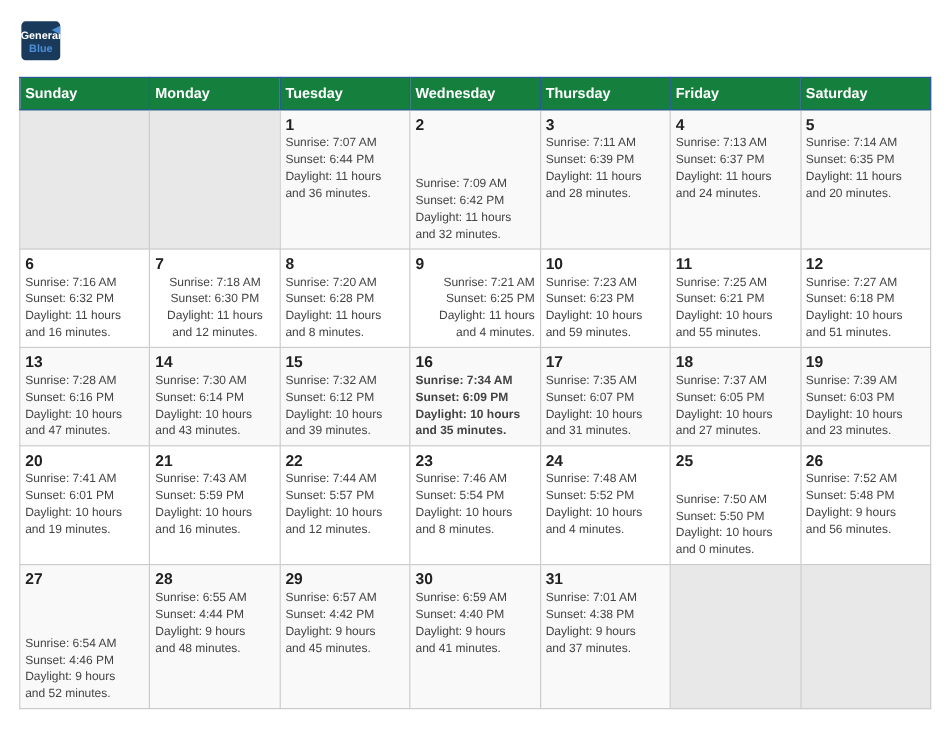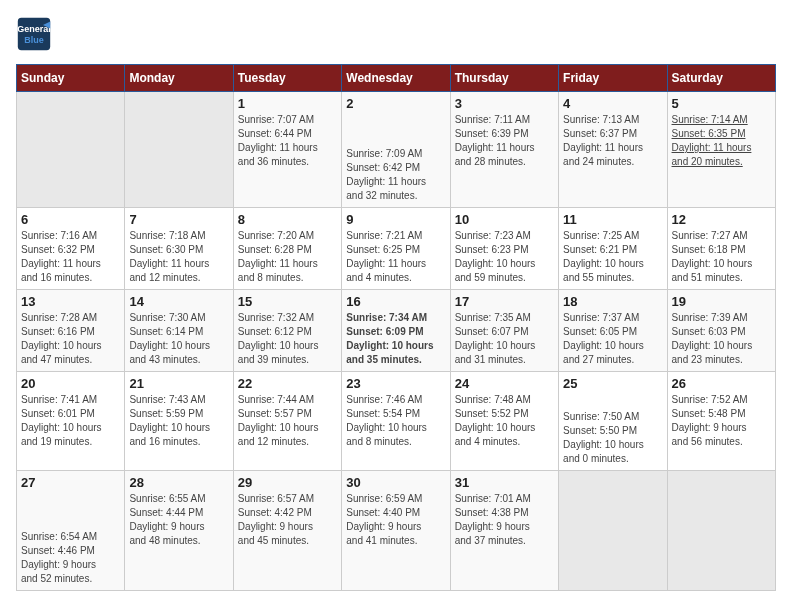--- a/index.html
+++ b/index.html
@@ -37,21 +37,21 @@
     .location {
       font-size: 15px;
       color: #555;
     }
     table {
       width: 100%;
       border-collapse: collapse;
       font-size: 11px;
     }
     thead tr th {
-      background: #7f1d1d;
+      background: #15803d;
       color: #fff;
       padding: 6px 4px;
       text-align: left;
       font-size: 12px;
       font-weight: bold;
       border: 1px solid #2a5a9a;
     }
     tbody tr td {
       border: 1px solid #ccc;
       vertical-align: top;
@@ -141,51 +141,51 @@
         </td>
         <td>
           <span class="day-number">4</span>
           <div class="day-info" style="white-space: pre-line;">Sunrise: 7:13 AM
 Sunset: 6:37 PM
 Daylight: 11 hours
 and 24 minutes.</div>
         </td>
         <td>
           <span class="day-number">5</span>
-          <div class="day-info" style="white-space: pre-line; text-decoration: underline;">Sunrise: 7:14 AM
+          <div class="day-info" style="white-space: pre-line;">Sunrise: 7:14 AM
 Sunset: 6:35 PM
 Daylight: 11 hours
 and 20 minutes.</div>
         </td>
       </tr>
       <tr>
         <td>
           <span class="day-number">6</span>
           <div class="day-info" style="white-space: pre-line;">Sunrise: 7:16 AM
 Sunset: 6:32 PM
 Daylight: 11 hours
 and 16 minutes.</div>
         </td>
         <td>
           <span class="day-number">7</span>
-          <div class="day-info" style="white-space: pre-line;">Sunrise: 7:18 AM
+          <div class="day-info" style="white-space: pre-line; text-align: center;">Sunrise: 7:18 AM
 Sunset: 6:30 PM
 Daylight: 11 hours
 and 12 minutes.</div>
         </td>
         <td>
           <span class="day-number">8</span>
           <div class="day-info" style="white-space: pre-line;">Sunrise: 7:20 AM
 Sunset: 6:28 PM
 Daylight: 11 hours
 and 8 minutes.</div>
         </td>
         <td>
           <span class="day-number">9</span>
-          <div class="day-info" style="white-space: pre-line;">Sunrise: 7:21 AM
+          <div class="day-info" style="white-space: pre-line; text-align: right;">Sunrise: 7:21 AM
 Sunset: 6:25 PM
 Daylight: 11 hours
 and 4 minutes.</div>
         </td>
         <td>
           <span class="day-number">10</span>
           <div class="day-info" style="white-space: pre-line;">Sunrise: 7:23 AM
 Sunset: 6:23 PM
 Daylight: 10 hours
 and 59 minutes.</div>

